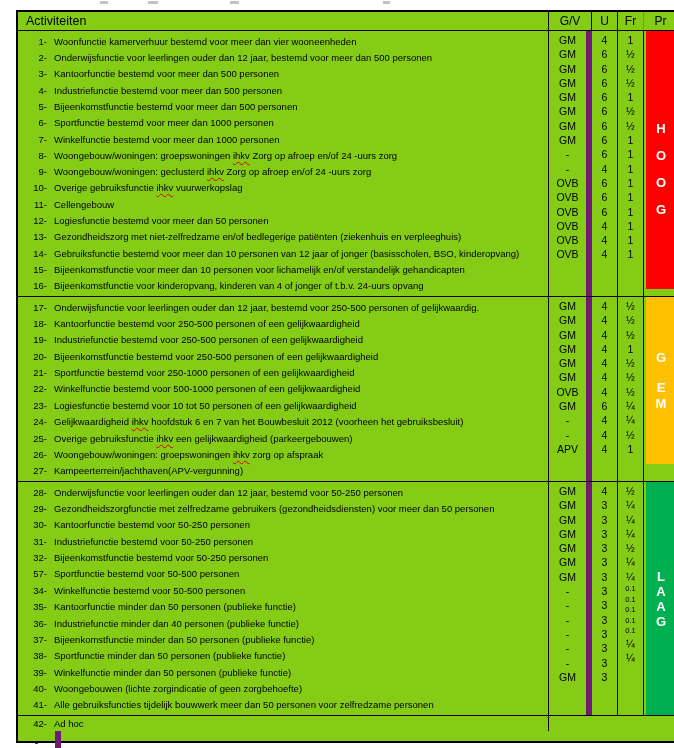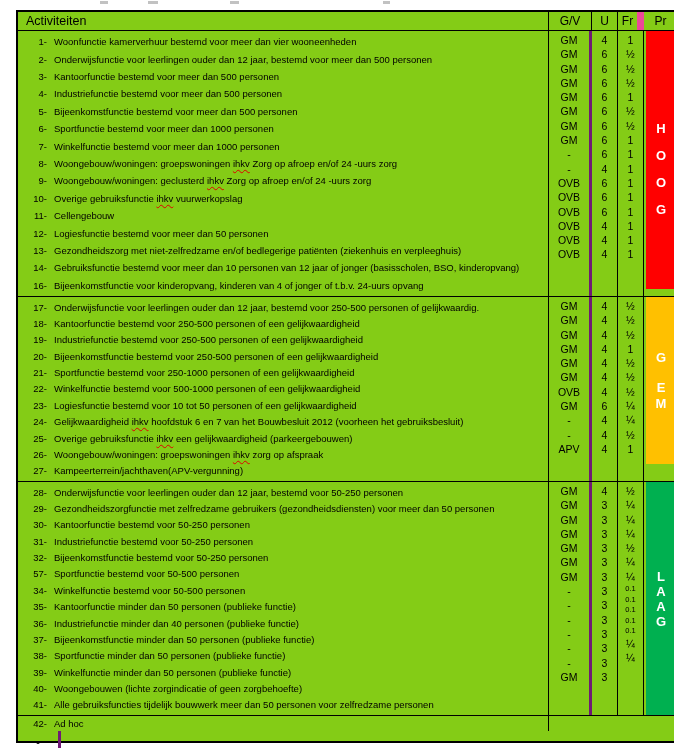--- a/index.html
+++ b/index.html
@@ -13,34 +13,34 @@
   .tbl{
     position:absolute;left:16px;top:10px;width:663px;height:733px;
     border:2px solid #000;box-sizing:border-box;background:#84cc16;
   }
   .hrow{display:flex;height:19px;border-bottom:1px solid #000;box-sizing:border-box;}
   .hcell{box-sizing:border-box;display:flex;align-items:center;justify-content:center;
          font-size:12px;line-height:17px;}
   .hcell.act{width:531px;justify-content:flex-start;padding-left:8px;font-size:12.5px;border-right:1px solid #000;}
   .hcell.gv{width:43px;border-right:1px solid #000;}
   .hcell.u{width:26px;border-right:1px solid #000;}
-  .hcell.fr{width:26px;border-right:7px solid #ec4899;}
+  .hcell.fr{width:26px;border-right:1px solid #ec4899;}
   .hcell.pr{width:33px;}
 
   .section{display:flex;box-sizing:border-box;border-bottom:1px solid #000;}
   .section.sec-adhoc{border-bottom:none;}
   .sec-hoog{height:266px;}
   .sec-gem{height:185px;}
   .sec-laag{height:234px;}
   .sec-adhoc{height:25px;flex-direction:column;}
 
   .col{box-sizing:border-box;}
   .act-col{width:531px;border-right:1px solid #000;display:flex;flex-direction:column;
            padding:2px 0 2px 0;}
-  .gv-col{width:43px;border-right:3px solid #701a75;}
+  .gv-col{width:43px;border-right:6px solid #701a75;}
   .u-col{width:26px;border-right:1px solid #000;}
   .fr-col{width:26px;border-right:1px solid #000;}
   .pr-col{width:33px;position:relative;}
 
   .arow{flex:1;display:flex;align-items:center;min-height:0;}
   .num{flex:none;width:29px;text-align:right;padding-right:7px;font-size:9.5px;}
   .atext{font-size:9.5px;white-space:nowrap;}
   .spell{text-decoration:underline wavy #e00000;text-decoration-skip-ink:none;text-underline-offset:2px;text-align:right;}
 
   .stack{padding-top:2px;text-align:center;}
@@ -130,20 +130,24 @@
           </div>
           <div class="arow">
             <span class="num">13-</span>
             <span class="atext">Gezondheidszorg met niet-zelfredzame en/of bedlegerige patiënten (ziekenhuis en verpleeghuis)</span>
           </div>
           <div class="arow">
             <span class="num">14-</span>
             <span class="atext">Gebruiksfunctie bestemd voor meer dan 10 personen van 12 jaar of jonger (basisscholen, BSO, kinderopvang)</span>
           </div>
           <div class="arow">
+            <span class="num">15-</span>
+            <span class="atext">Bijeenkomstfunctie voor meer dan 10 personen voor lichamelijk en/of verstandelijk gehandicapten</span>
+          </div>
+          <div class="arow">
             <span class="num">16-</span>
             <span class="atext">Bijeenkomstfunctie voor kinderopvang, kinderen van 4 of jonger of t.b.v. 24-uurs opvang</span>
           </div>
         </div>
         <div class="col stack gv-col">
           <div class="val">GM</div>
           <div class="val">GM</div>
           <div class="val">GM</div>
           <div class="val">GM</div>
           <div class="val">GM</div>

